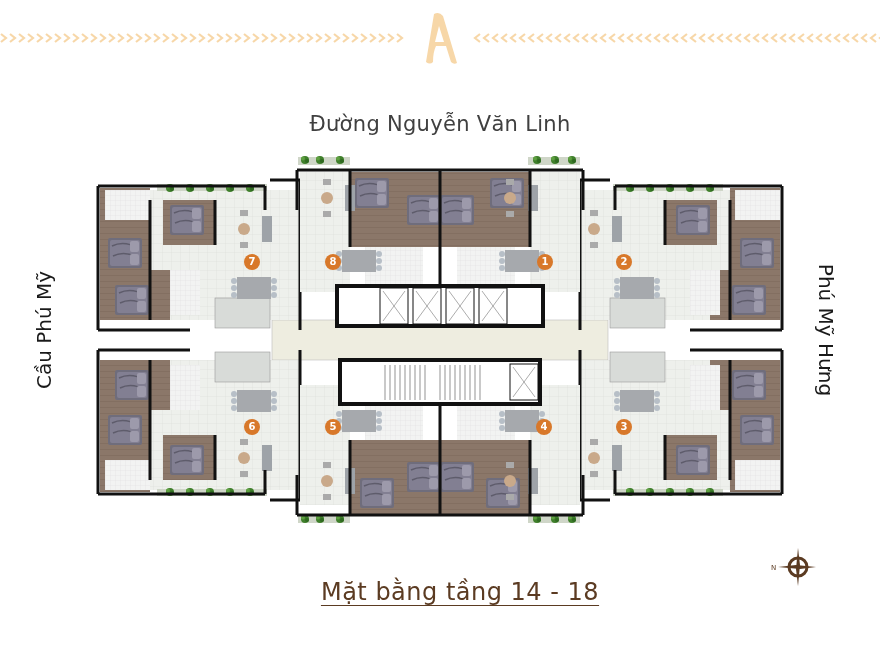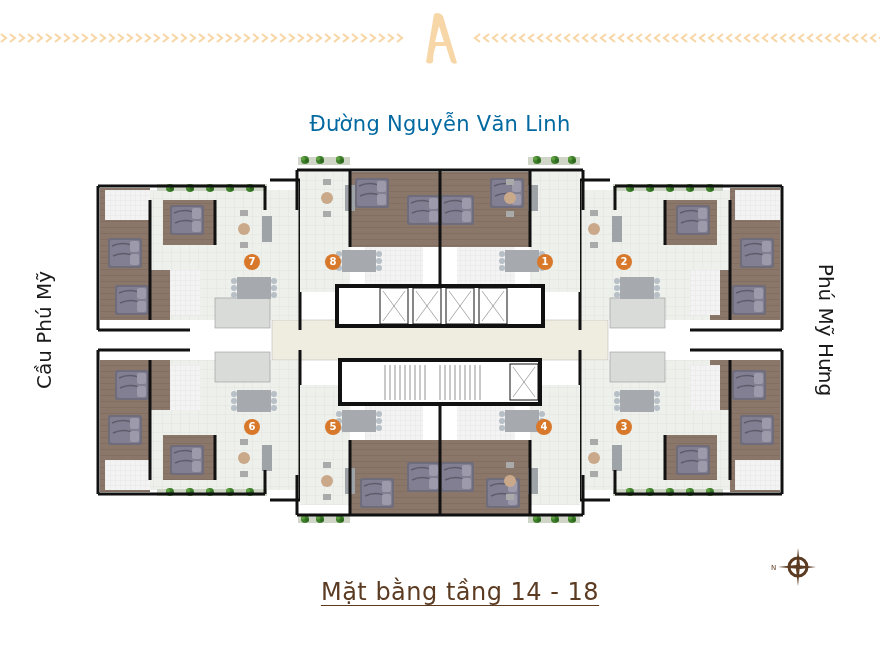--- a/index.html
+++ b/index.html
@@ -7,21 +7,21 @@
          font-family:"DejaVu Sans", sans-serif; }
 
   
   .chev-row { position:absolute; top:31px; height:14px; overflow:hidden; }
   .chev-row.left { left:0; width:405px; }
   .chev-row.right { left:473px; width:407px; }
   .chev-row svg { display:block; }
   .logo-a { position:absolute; left:411px; top:8px; width:58px; height:58px; }
 
   .street-top { position:absolute; left:0; width:880px; top:112px; text-align:center;
-                font-size:21px; color:#0369a1; letter-spacing:0.3px; }
+                font-size:21px; color:#404040; letter-spacing:0.3px; }
   .side-left { position:absolute; left:44px; top:330px; transform:translate(-50%,-50%) rotate(-90deg);
                white-space:nowrap; font-size:20px; color:#1a1a1a; }
   .side-right { position:absolute; left:826px; top:330px; transform:translate(-50%,-50%) rotate(90deg);
                white-space:nowrap; font-size:20px; color:#1a1a1a; }
 
   .caption { position:absolute; left:0; width:880px; top:578px; text-align:center;padding-left:20px; }
   .caption span { font-size:24px; color:#5b3b22; text-decoration:underline; text-underline-offset:5px;
                   text-decoration-thickness:1px; letter-spacing:0.5px; }
 
   .compass { position:absolute; left:768px; top:542px; width:50px; height:50px; }

